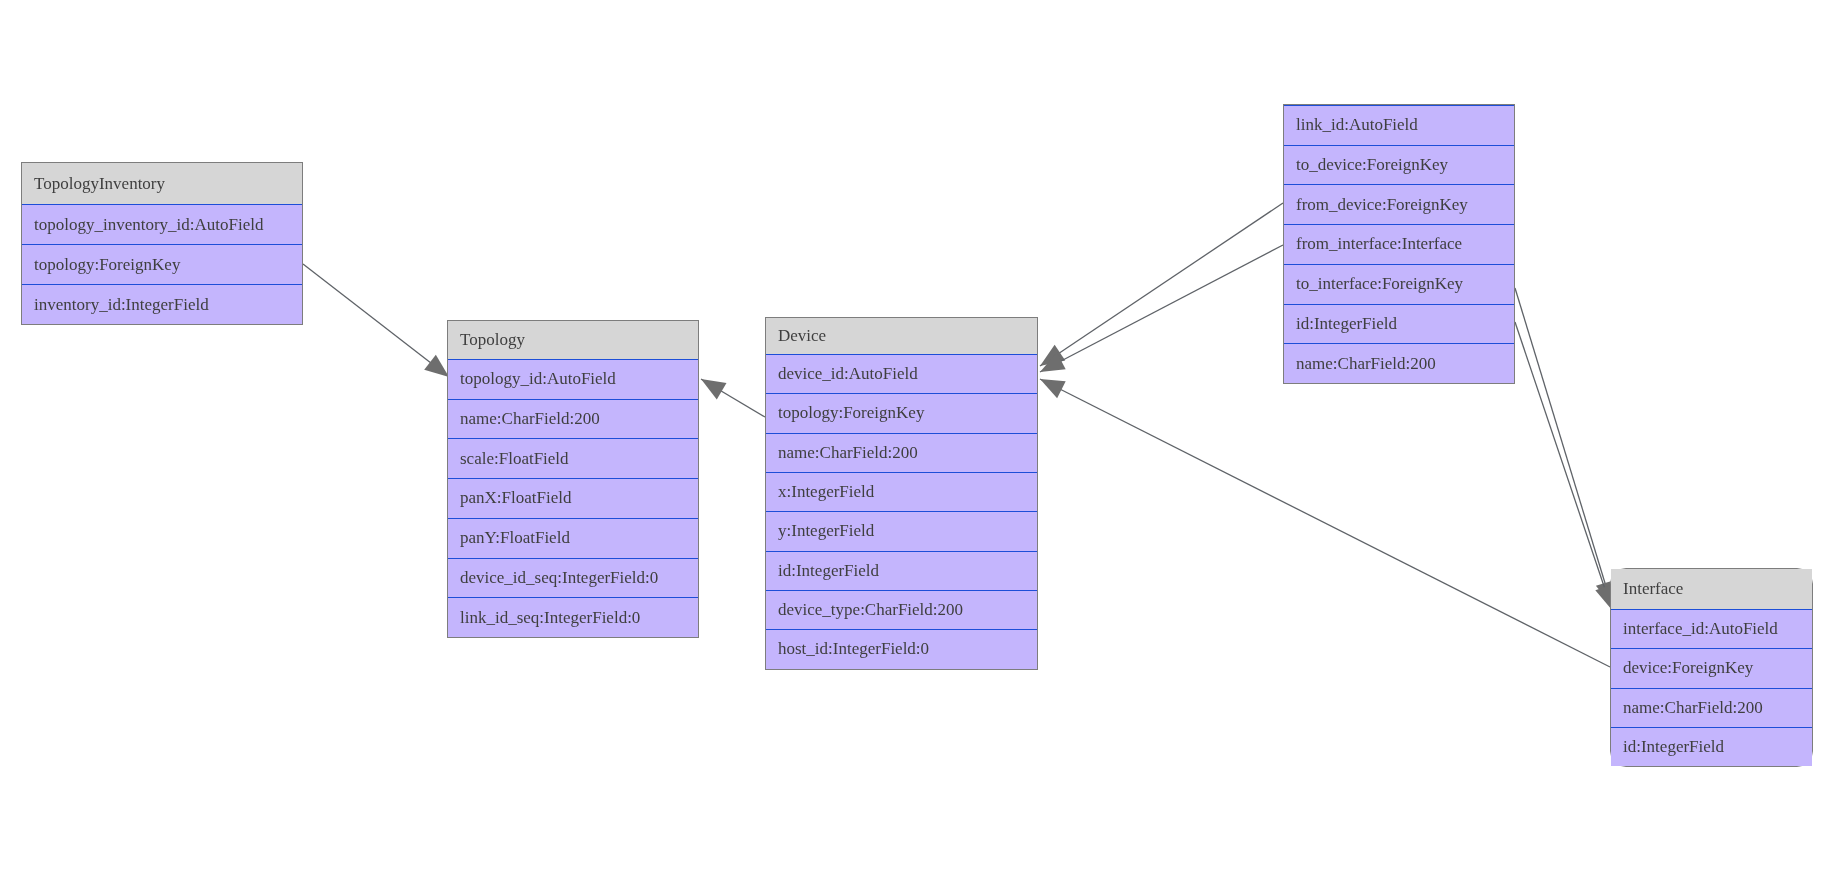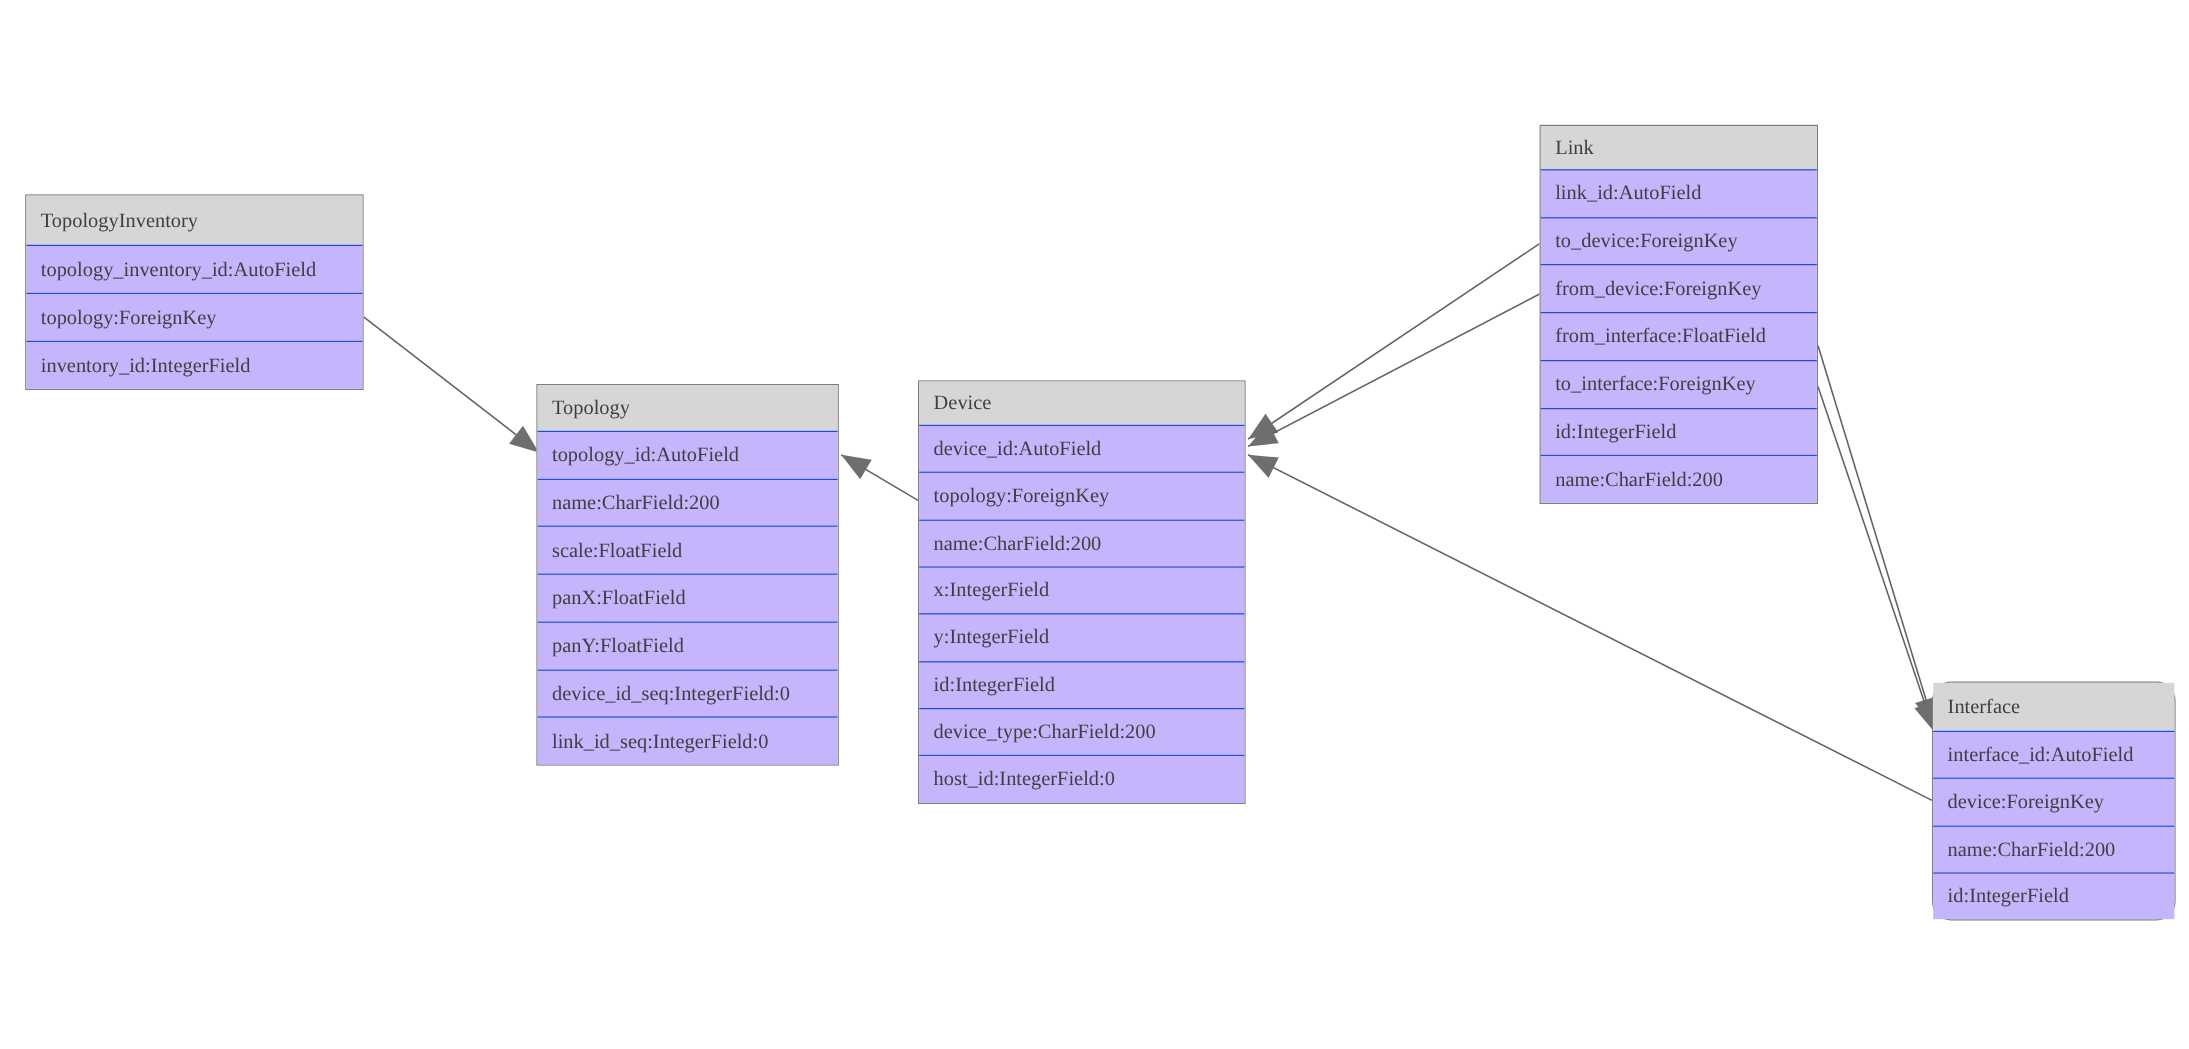--- a/index.html
+++ b/index.html
@@ -105,25 +105,24 @@
       <div class="entity-row" style="height: 39.33px;">device_id:AutoField</div>
       <div class="entity-row" style="height: 39.33px;">topology:ForeignKey</div>
       <div class="entity-row" style="height: 39.33px;">name:CharField:200</div>
       <div class="entity-row" style="height: 39.33px;">x:IntegerField</div>
       <div class="entity-row" style="height: 39.33px;">y:IntegerField</div>
       <div class="entity-row" style="height: 39.33px;">id:IntegerField</div>
       <div class="entity-row" style="height: 39.33px;">device_type:CharField:200</div>
       <div class="entity-row" style="height: 39.33px;">host_id:IntegerField:0</div>
     </div>
     <div class="entity" style="left: 1283px; top: 104px; width: 232px;">
-      <div class="entity-header" style="height: 36px;">Link</div>
       <div class="entity-row" style="height: 39.71px;">link_id:AutoField</div>
       <div class="entity-row" style="height: 39.71px;">to_device:ForeignKey</div>
       <div class="entity-row" style="height: 39.71px;">from_device:ForeignKey</div>
-      <div class="entity-row" style="height: 39.71px;">from_interface:FloatField</div>
+      <div class="entity-row" style="height: 39.71px;">from_interface:Interface</div>
       <div class="entity-row" style="height: 39.71px;">to_interface:ForeignKey</div>
       <div class="entity-row" style="height: 39.71px;">id:IntegerField</div>
       <div class="entity-row" style="height: 39.71px;">name:CharField:200</div>
     </div>
     <div class="entity" style="left: 1610px; top: 568px; width: 203px; border-radius: 16px;">
       <div class="entity-header" style="height: 40px;">Interface</div>
       <div class="entity-row" style="height: 39.25px;">interface_id:AutoField</div>
       <div class="entity-row" style="height: 39.25px;">device:ForeignKey</div>
       <div class="entity-row" style="height: 39.25px;">name:CharField:200</div>
       <div class="entity-row" style="height: 39.25px;">id:IntegerField</div>

